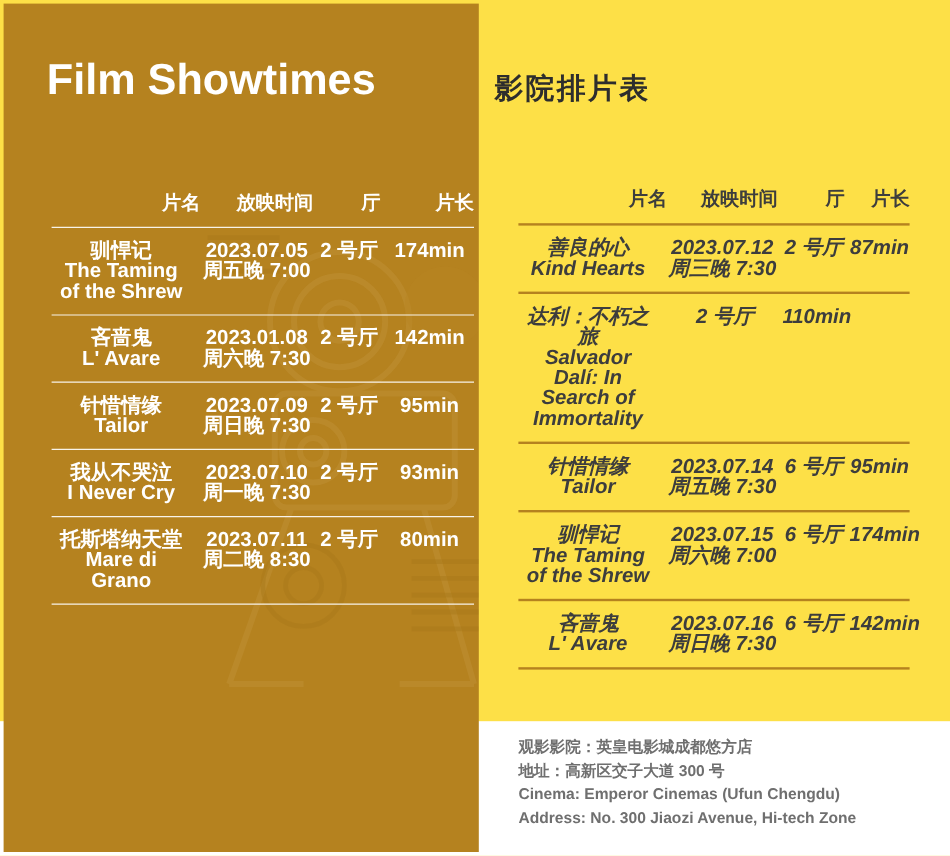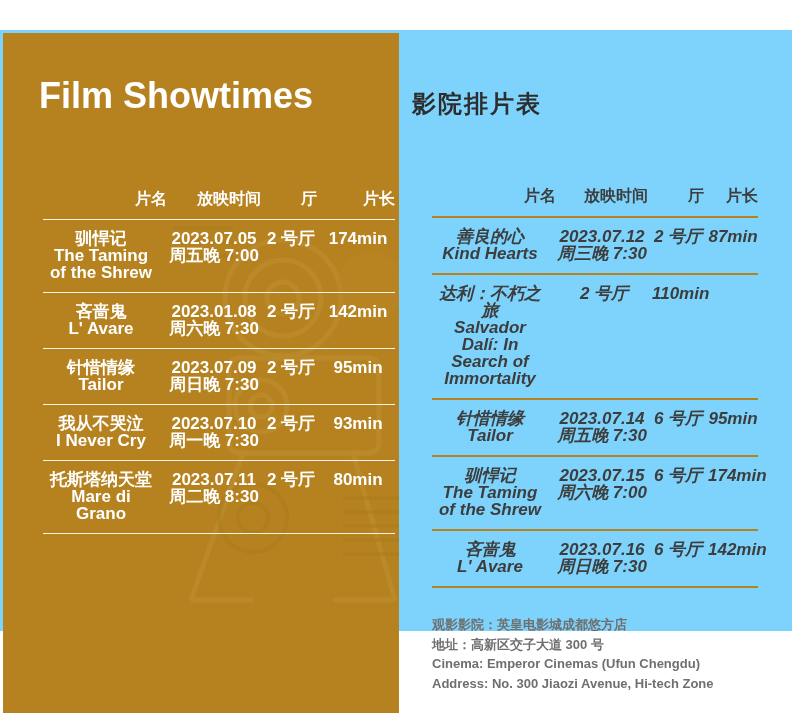--- a/index.html
+++ b/index.html
@@ -3,21 +3,21 @@
 <meta charset="utf-8">
 <style>
   * { margin: 0; padding: 0; box-sizing: border-box; }
   html, body {
     width: 792px; height: 713px;
     background: #ffffff;
     font-family: "Liberation Sans", "DejaVu Sans", sans-serif;
     overflow: hidden;
     position: relative;
   }
-  .page { position: relative; width: 792px; height: 601px; background: #7dd3fc; margin-top: 30px; }
+  .page { position: relative; width: 792px; height: 601px; background: #fde047; }
 
   
   .left-panel {
     position: absolute; left: 3px; top: 3px;
     width: 396px; height: 707px;
     background: #B5821F;
     overflow: hidden;
   }
   .watermark {
     position: absolute; left: 130px; top: 175px;
@@ -62,21 +62,21 @@
   .cell.hall { padding-left: 4px; white-space: nowrap; }
   .cell.dur  { padding-left: 4px; white-space: nowrap; }
 
   
   .right-title {
     position: absolute; left: 412px; top: 58px;
     font-size: 24px; font-weight: 700; color: #2D2D2D;
     letter-spacing: 2px;
   }
   .footer-info {
-    position: absolute; left: 432px; top: 585px;
+    position: absolute; left: 432px; top: 613px;
     width: 340px;
   }
   .footer-info .fline {
     font-size: 13px; font-weight: 700; color: #6F6F6F;
     line-height: 19.5px;
   }
 </style>
 </head>
 <body>
 

